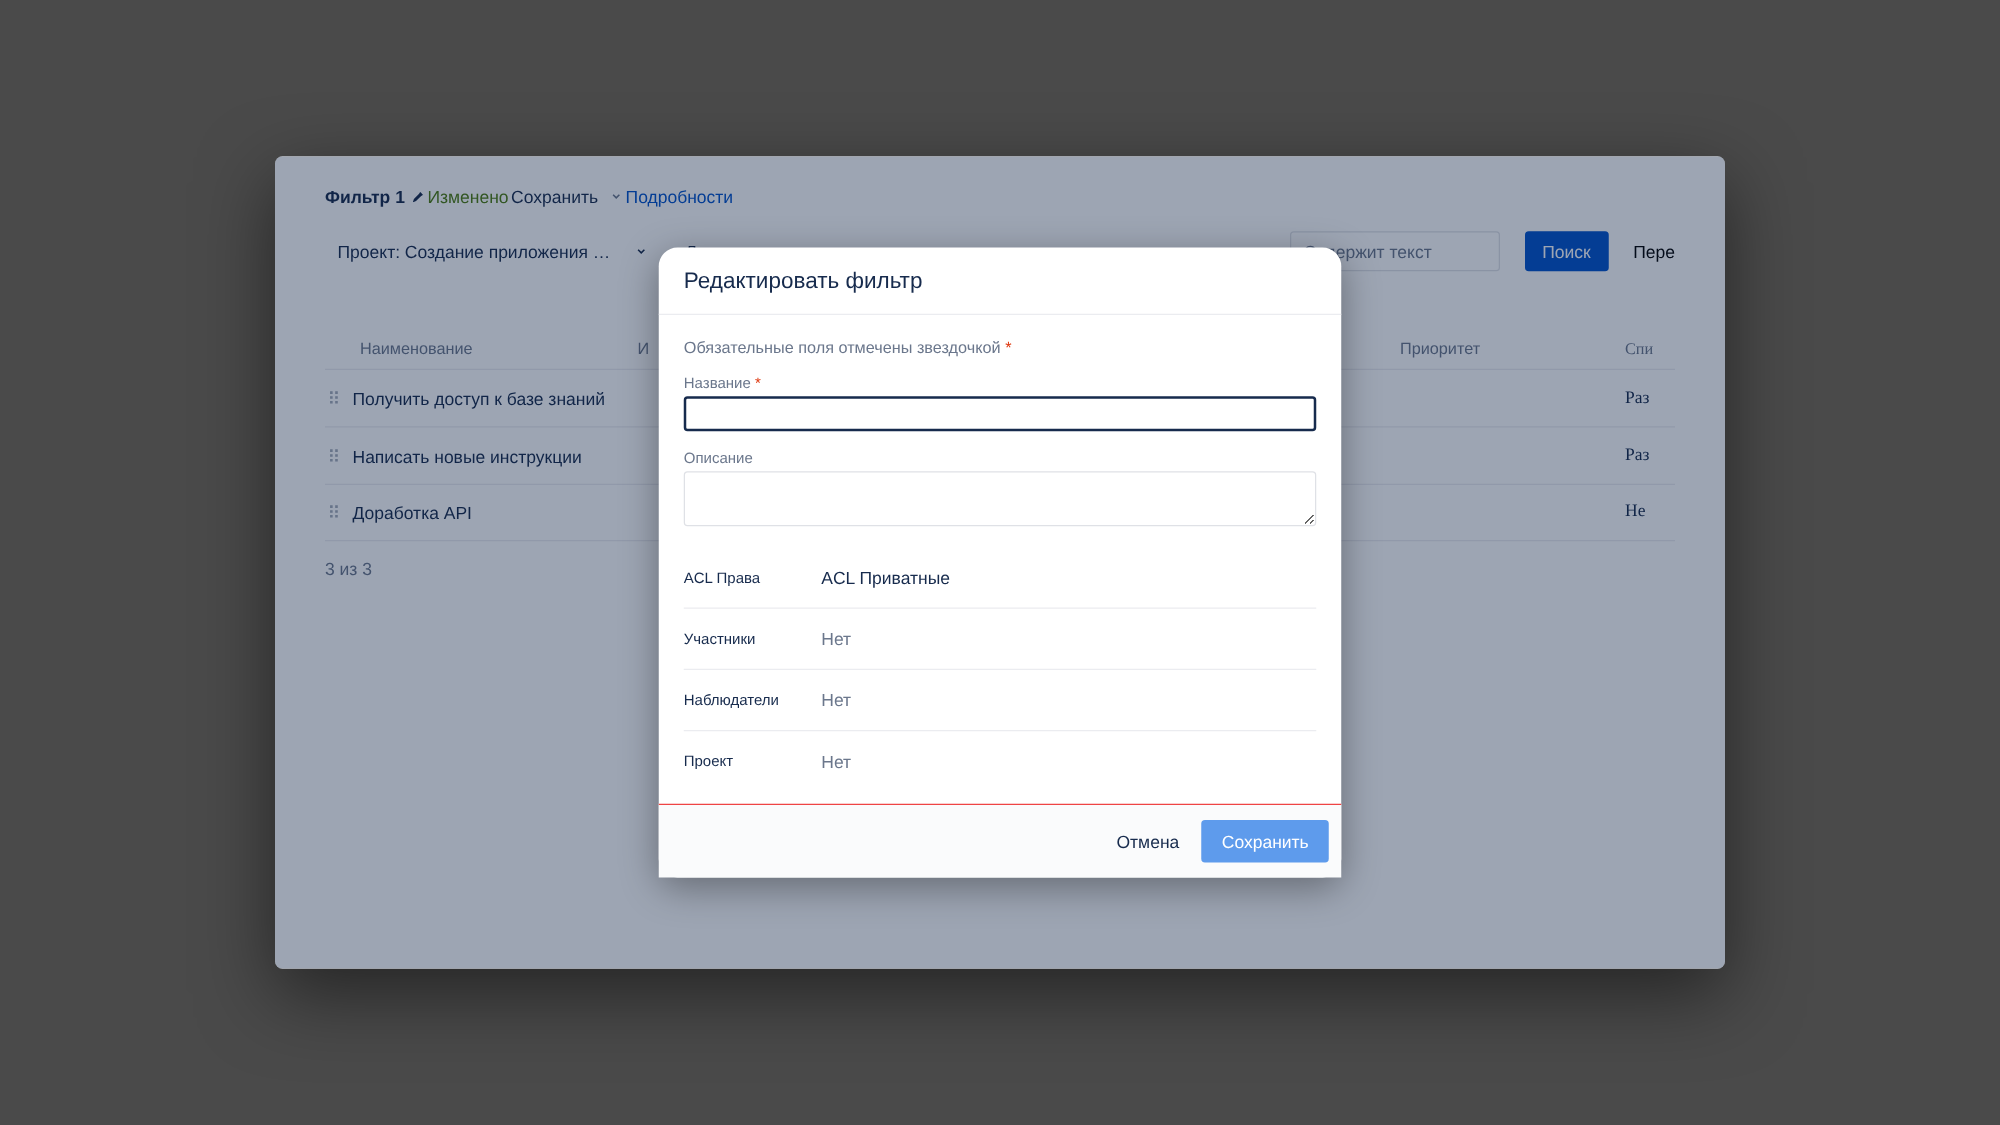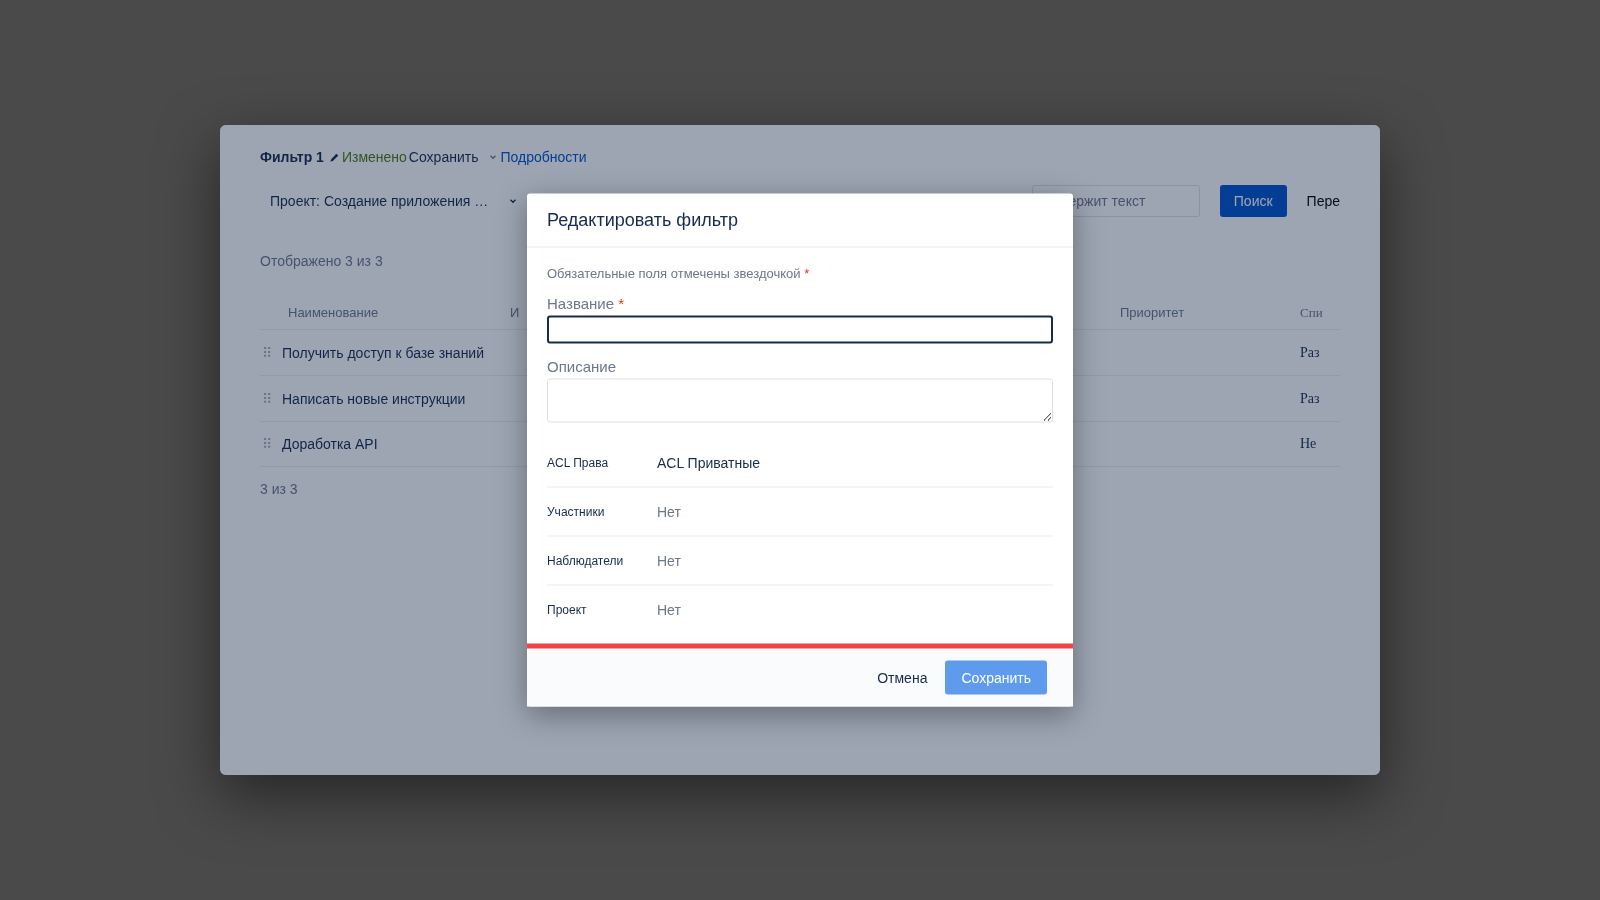--- a/index.html
+++ b/index.html
@@ -87,30 +87,30 @@
     .overlay {
       position: absolute; inset: 0;
       background: rgba(9,30,66,0.40);
     }
     .modal {
       position: absolute;
       left: 50%; top: 50%;
       transform: translate(-50%, -50%);
       width: 546px;
       background: #fff;
-      border-radius: 3px;
+      border-radius: 15px;
       box-shadow: 0 8px 30px rgba(0,0,0,0.35);
       display: flex; flex-direction: column;
     }
     .modal-header { padding: 16px 20px; color: #172B4D; font-size: 18px; }
     .modal-header-rule { border-bottom: 1px solid #EBECF0; }
     .modal-body { padding: 18px 20px 10px 20px; }
     .hint { color: #6B778C; font-size: 13px; }
     .req { color: #DE350B; }
-    .field-label { font-size: 15px; color: #6B778C; margin-top: 14px; margin-bottom: 4px; display: block; }
+    .field-label { font-size: 12px; color: #6B778C; margin-top: 14px; margin-bottom: 4px; display: block; }
     .text-input {
       width: 100%; height: 28px;
       border: 2px solid #172B4D; border-radius: 3px;
       padding: 0 8px; font-size: 14px; outline: none;
     }
     .textarea {
       width: 100%; height: 44px;
       border: 1px solid #DFE1E6; border-radius: 3px;
       resize: both; padding: 6px 8px; font-size: 14px; font-family: inherit;
     }
@@ -119,23 +119,23 @@
       display: flex; align-items: center;
       border-bottom: 1px solid #EBECF0;
       padding: 16px 0;
     }
     .kv-row:last-child { border-bottom: none; }
     .kv-key { flex: 0 0 110px; font-size: 12px; color: #172B4D; }
     .kv-val { font-size: 14px; color: #6B778C; }
     .kv-val.dark { color: #172B4D; }
 
     .modal-footer {
-      border-top: 5px solid #ef4444;
+      border-top: 1px solid #ef4444;
       background: #FAFBFC;
-      padding: 12px 26px;
+      padding: 12px 10px;
       display: flex; justify-content: flex-end; align-items: center; gap: 18px;
     }
     .btn-text { background: none; border: none; color: #172B4D; font-size: 14px; cursor: pointer; }
     .btn-save {
       background: #5E9BEC; color: #fff; border: none;
       height: 34px; padding: 0 16px; border-radius: 3px;
       font-size: 14px; cursor: pointer;
     }
 
     svg { display: block; }
@@ -177,21 +177,20 @@
     </div>
     <span>Ло</span>
     <div class="spacer"></div>
     <span class="more-text">е</span>
     <input class="search-input" type="text" placeholder="Содержит текст" style="">
     <button class="btn-primary">Поиск</button>
     <span class="switch-link">Пере</span>
   </div>
 
   <div class="results">
-    <div class="shown">Отображено 3 из 3</div>
 
     <div class="table">
       <div class="thead">
         <div class="col-name">Наименование</div>
         <div class="col-author">И</div>
         <div class="col-gap"></div>
         <div class="col-priority">Приоритет</div>
         <div class="col-list">Спи</div>
       </div>
 

